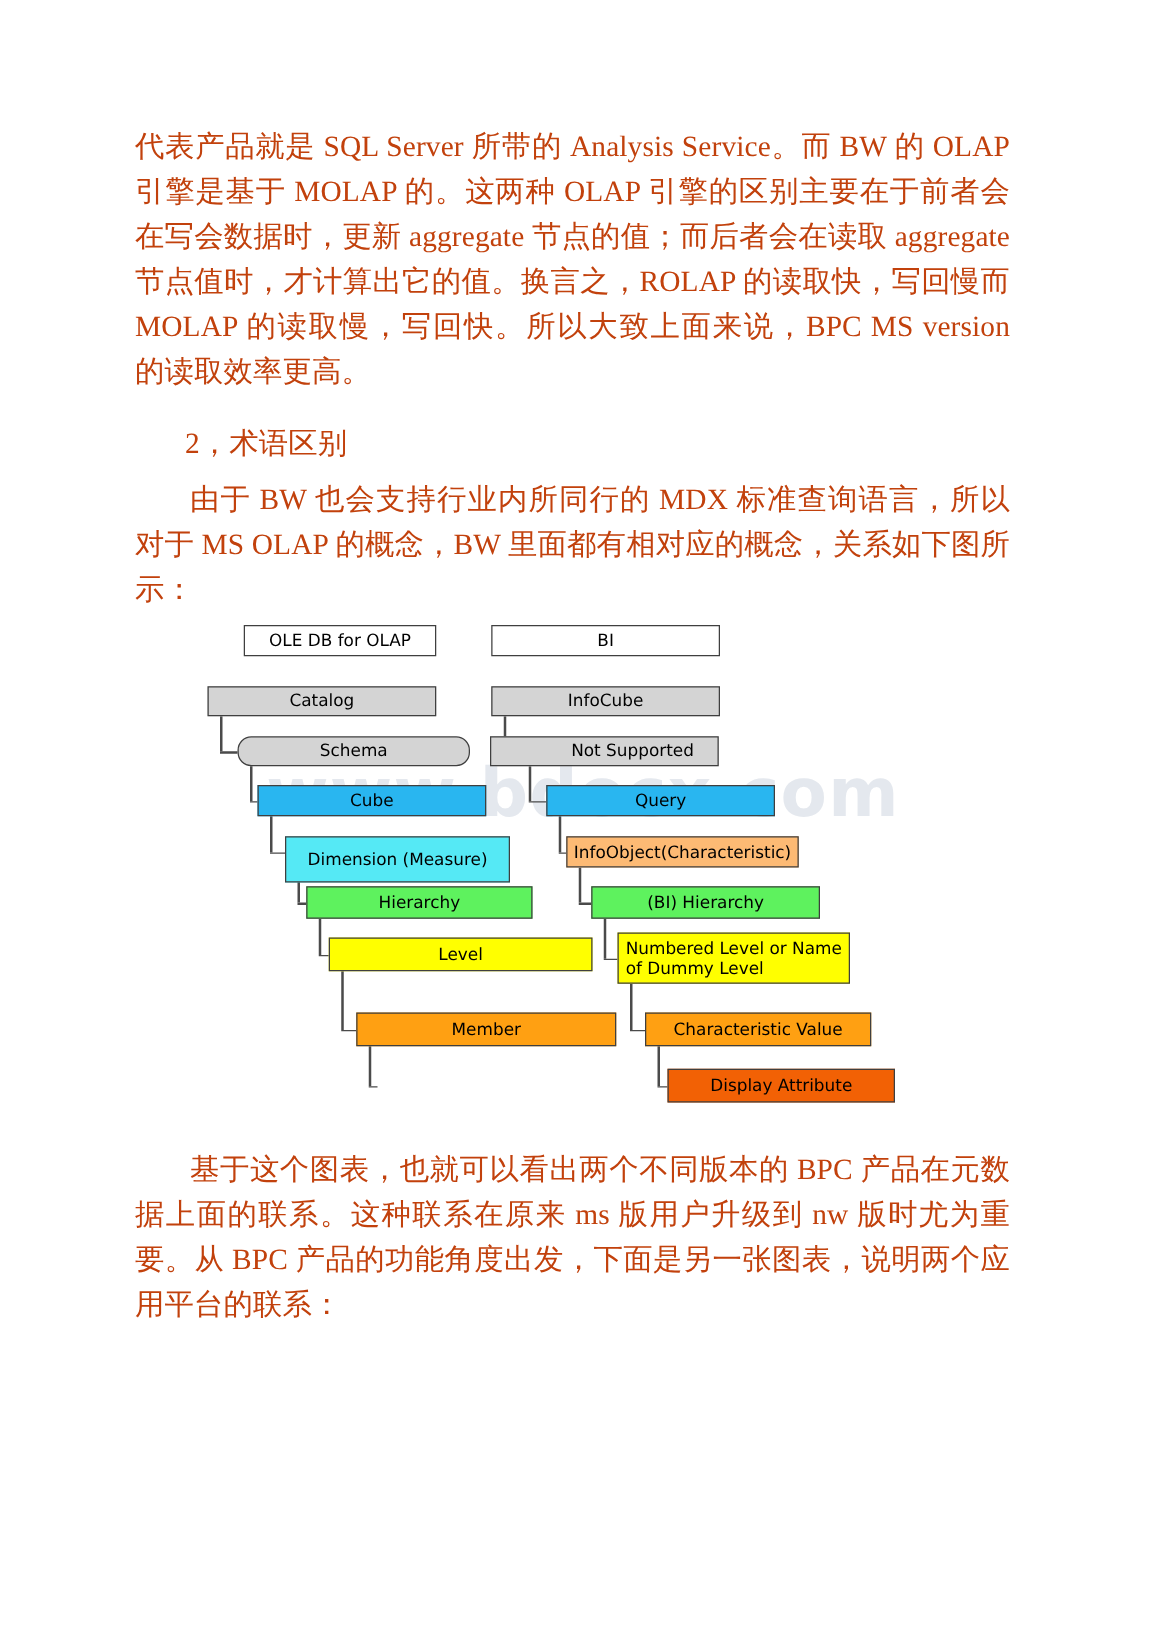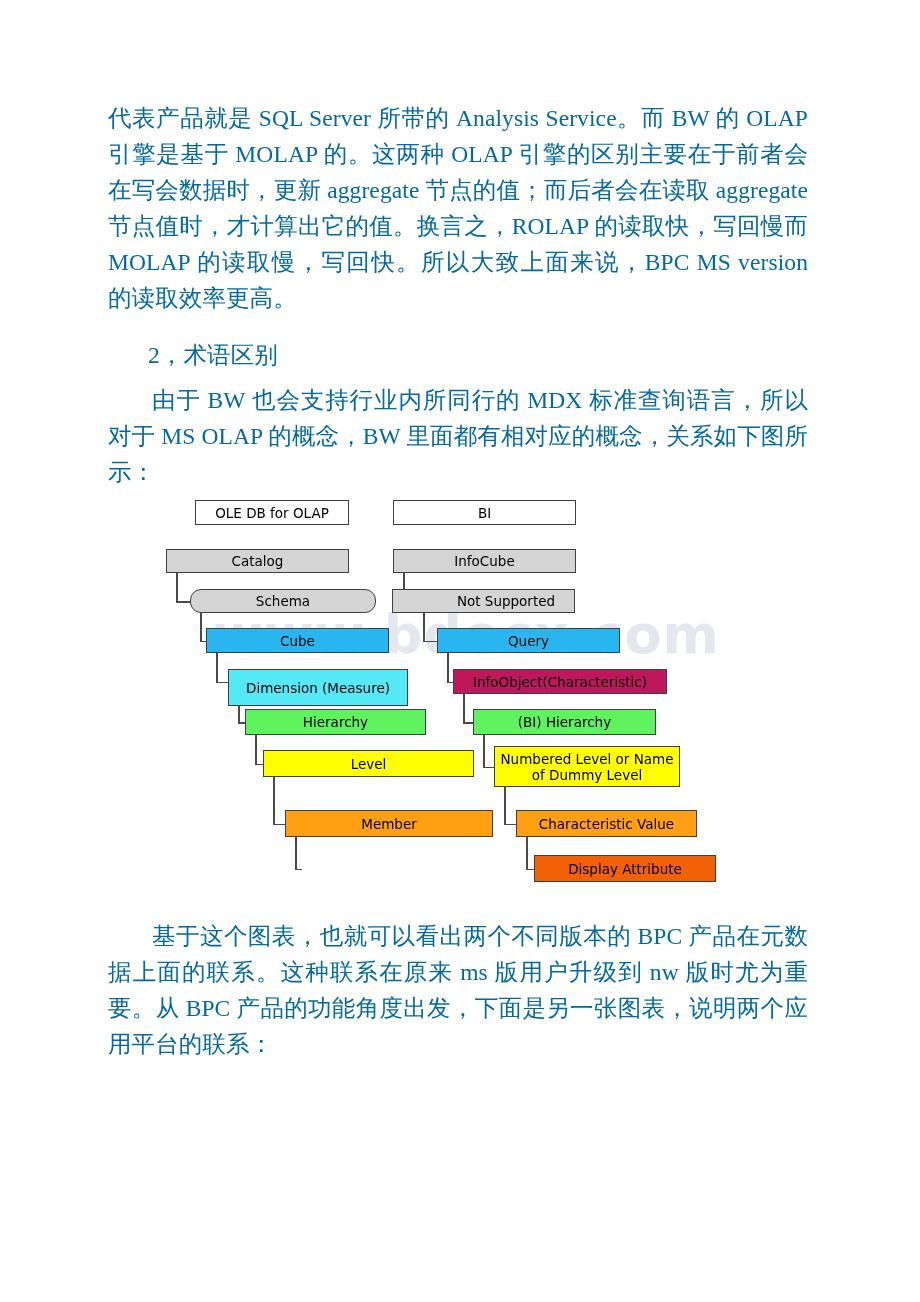--- a/index.html
+++ b/index.html
@@ -25,21 +25,21 @@
 
   
   .textblock {
     position: absolute;
     left: 108px;
     width: 700px;
     font-size: 23.5px;
     line-height: 36px;
     text-align: justify;
     text-justify: inter-character;
-    color: #0369a1;
+    color: #c2410c;
     letter-spacing: 0.1px;
   }
   .para-1 { top: 100px; }
   .heading-2 { top: 337px; text-indent: 40px; }
   .para-2 { top: 382px; }
   .para-3 { top: 918px; }
 
   .indent { text-indent: 44px; display: block; }
 
   
@@ -69,21 +69,21 @@
   .node {
     position: absolute;
     box-sizing: border-box;
     border: 1.5px solid #3f3f3f;
     font-family: "DejaVu Sans", "Liberation Sans", sans-serif;
     font-size: 13.5px;
     color: #000;
     display: flex;
     align-items: center;
     justify-content: center;
-    text-align: center;
+    text-align: left;
     line-height: 16px;
     z-index: 3;
     white-space: pre-line;
   }
   .conn {
     position: absolute;
     background: #4a4a4a;
     z-index: 2;
   }
   .conn.v { width: 1.5px; }
@@ -108,21 +108,21 @@
       <div class="node" style="left: 190px; top: 99px; width: 186px; height: 24px; background: rgb(212, 212, 212); border-radius: 11px;">Schema</div>
       <div class="node" style="left: 206px; top: 138px; width: 183px; height: 25px; background: rgb(41, 182, 240);">Cube</div>
       <div class="node" style="left: 228px; top: 179px; width: 180px; height: 37px; background: rgb(85, 233, 245);">Dimension (Measure)</div>
       <div class="node" style="left: 245px; top: 219px; width: 181px; height: 26px; background: rgb(94, 242, 94);">Hierarchy</div>
       <div class="node" style="left: 263px; top: 260px; width: 211px; height: 27px; background: rgb(255, 255, 0);">Level</div>
       <div class="node" style="left: 285px; top: 320px; width: 208px; height: 27px; background: rgb(255, 160, 18);">Member</div>
       <div class="node" style="left: 393px; top: 10px; width: 183px; height: 25px; background: rgb(255, 255, 255);">BI</div>
       <div class="node" style="left: 393px; top: 59px; width: 183px; height: 24px; background: rgb(212, 212, 212);">InfoCube</div>
       <div class="node" style="left: 392px; top: 99px; width: 183px; height: 24px; background: rgb(212, 212, 212); padding-left: 45px;">Not Supported</div>
       <div class="node" style="left: 437px; top: 138px; width: 183px; height: 25px; background: rgb(41, 182, 240);">Query</div>
-      <div class="node" style="left: 453px; top: 179px; width: 214px; height: 25px; background: #be185d;">InfoObject(Characteristic)</div>
+      <div class="node" style="left: 453px; top: 179px; width: 186px; height: 25px; background: #fdba74;">InfoObject(Characteristic)</div>
       <div class="node" style="left: 473px; top: 219px; width: 183px; height: 26px; background: rgb(94, 242, 94);">(BI) Hierarchy</div>
       <div class="node" style="left: 494px; top: 256px; width: 186px; height: 41px; background: rgb(255, 255, 0);">Numbered Level or Name
 of Dummy Level</div>
       <div class="node" style="left: 516px; top: 320px; width: 181px; height: 27px; background: rgb(255, 160, 18);">Characteristic Value</div>
       <div class="node" style="left: 534px; top: 365px; width: 182px; height: 27px; background: rgb(242, 97, 5);">Display Attribute</div>
       <div class="conn v" style="left: 176px; top: 83px; height: 28px;"></div>
       <div class="conn h" style="left: 176px; top: 111px; width: 14px;"></div>
       <div class="conn v" style="left: 200px; top: 123px; height: 27.5px;"></div>
       <div class="conn h" style="left: 200px; top: 150.5px; width: 6px;"></div>
       <div class="conn v" style="left: 216px; top: 163px; height: 28.5px;"></div>

